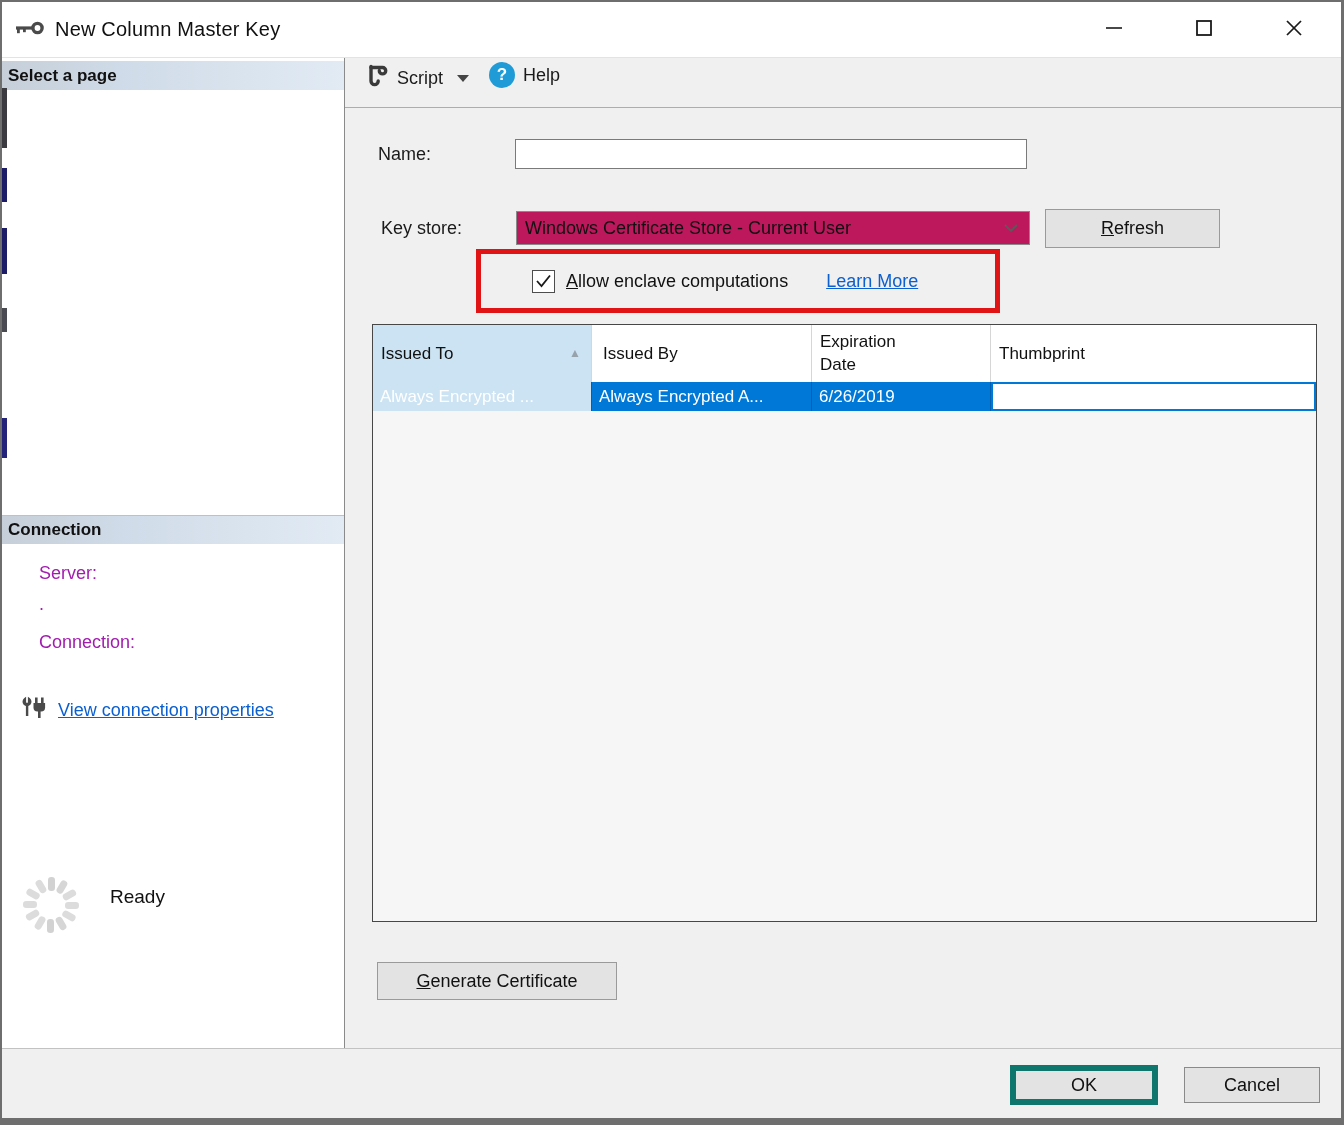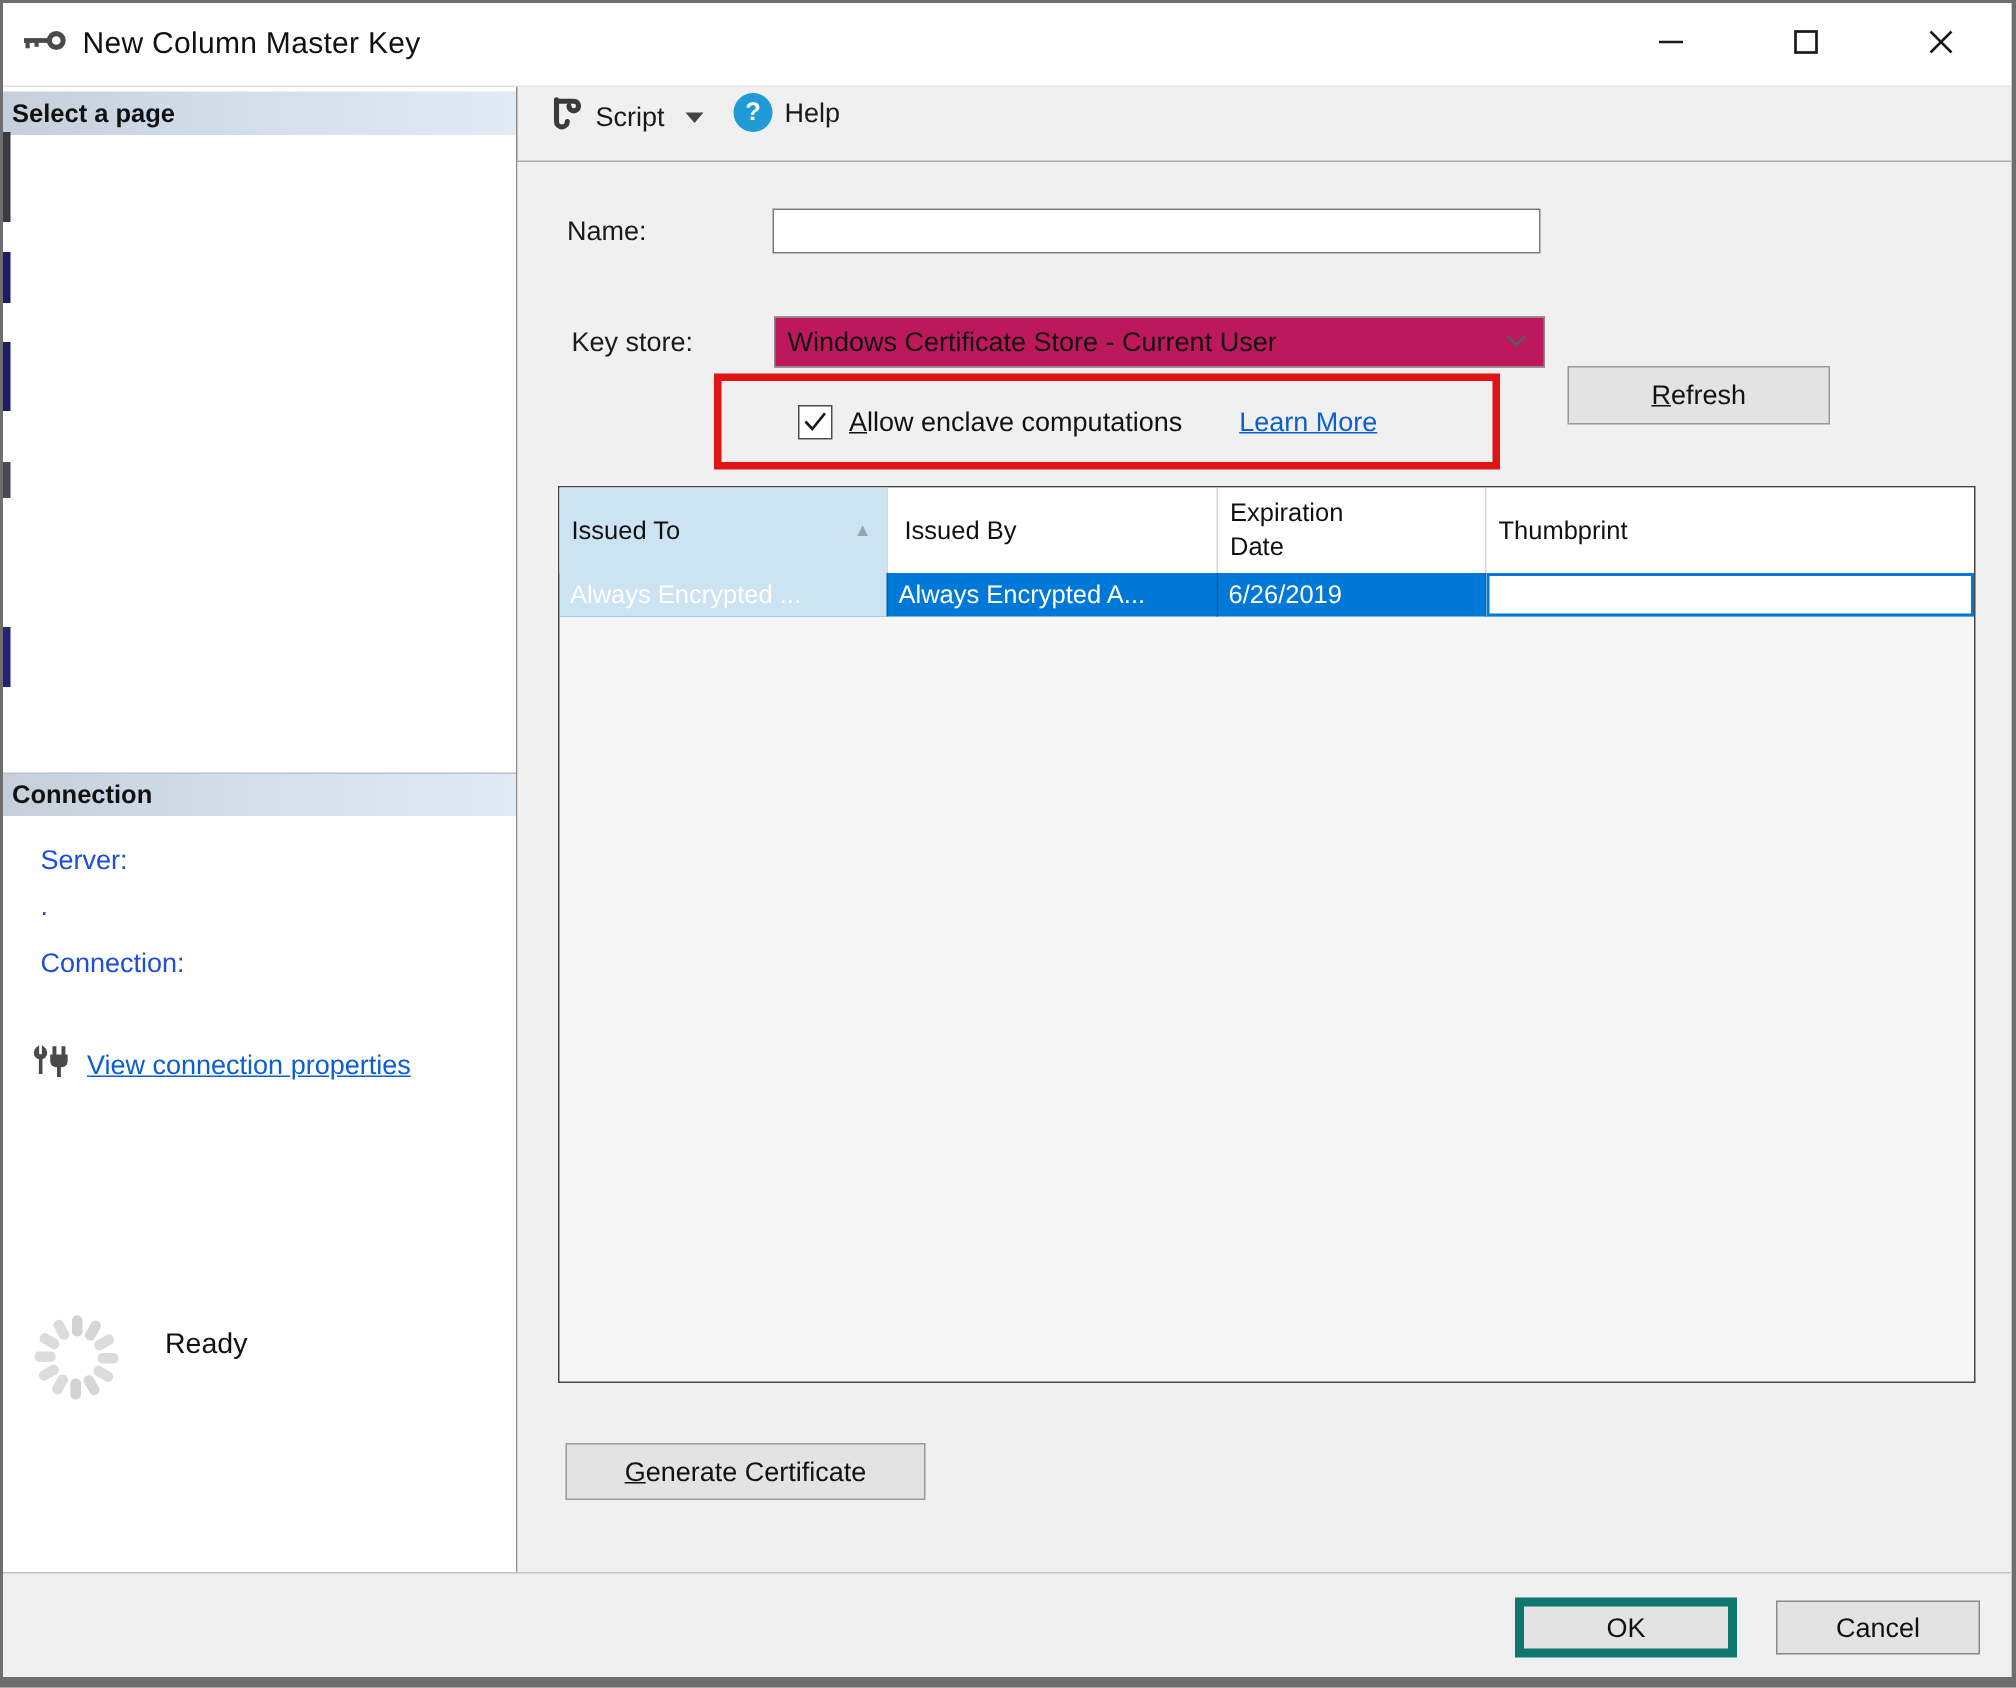--- a/index.html
+++ b/index.html
@@ -22,21 +22,21 @@
   .section-header {
     position:absolute; left:0; width:100%; height:29px;
     background:linear-gradient(to right, #c6cfd9 0%, #cfdbe8 35%, #e2ebf4 100%);
     border-top:1px solid #b8c2cc;
     font-size:17px; font-weight:bold; color:#111;
     display:flex; align-items:center; padding-left:6px;
   }
   .hdr-select { top:3px; }
   .hdr-connection { top:457px; }
   .hdr-progress { top:777px; }
-  .sb-text { position:absolute; font-size:18px; color:#1d4ed8; }
+  .sb-text { position:absolute; font-size:18px; color:#a21caf;margin-left:12px; }
   .server-label { left:25px; top:505px; }
   .server-value { left:25px; top:536px; }
   .connection-label { left:25px; top:574px; }
   .view-conn { position:absolute; left:18px; top:638px; display:flex; align-items:center; gap:10px; }
   .link { color:#0b5fd0; text-decoration:underline; font-size:18px; cursor:pointer; }
   .progress-row { position:absolute; left:18px; top:816px; display:flex; align-items:flex-start; gap:28px; }
   .ready-text { font-size:19px; color:#111; margin-top:12px; }
   
   .artifact { position:absolute; left:0; width:5px; z-index:6; }
   
@@ -47,21 +47,21 @@
   .tb-caret { width:0; height:0; border-left:6px solid transparent; border-right:6px solid transparent; border-top:7px solid #444; margin-left:6px; }
   .help-circle { width:26px; height:26px; border-radius:50%; background:#1f9bd7; color:#fff; font-size:17px; font-weight:bold; display:flex; align-items:center; justify-content:center; }
   .content { flex:1 1 auto; background:#f0f0f0; position:relative; }
   
   .fld-label { position:absolute; font-size:18px; color:#1a1a1a; }
   .name-label { left:33px; top:36px; }
   .name-input { position:absolute; left:170px; top:31px; width:512px; height:30px; border:1px solid #7a7a7a; background:#fff; font-size:17px; padding:0 6px; font-family:"Liberation Sans",sans-serif; }
   .keystore-label { left:36px; top:110px; }
   .keystore-select { position:absolute; left:171px; top:103px; width:514px; height:34px; background:#be185d; border:1px solid #8a8a8a; display:flex; align-items:center; justify-content:space-between; padding:0 10px 0 8px; cursor:default; }
   .keystore-value { font-size:18px; color:#111; white-space:nowrap; overflow:hidden; }
-  .refresh-btn { position:absolute; left:700px; top:101px; width:175px; height:39px; background:#e3e3e3; border:1px solid #9a9a9a; font-size:18px; color:#111; font-family:"Liberation Sans",sans-serif; cursor:default;margin-top:35px; }
+  .refresh-btn { position:absolute; left:700px; top:101px; width:175px; height:39px; background:#e3e3e3; border:1px solid #9a9a9a; font-size:18px; color:#111; font-family:"Liberation Sans",sans-serif; cursor:default; }
   
   .enclave-box { position:absolute; left:131px; top:141px; width:524px; height:64px; border:5px solid #e01414; background:transparent; display:flex; align-items:center; padding-left:51px; }
   .checkbox { width:23px; height:23px; background:#fff; border:1.6px solid #4d4d4d; display:flex; align-items:center; justify-content:center; cursor:default; flex:0 0 auto; }
   .enclave-label { font-size:18px; color:#111; margin-left:11px; cursor:default; }
   .learnmore { margin-left:38px; font-size:18px; }
   
   .cert-table { position:absolute; left:27px; top:216px; width:945px; height:598px; border:1px solid #474747; background:#f6f6f6; overflow:hidden; }
   .t-header { display:flex; height:57px; background:#ffffff; }
   .t-hcell { border-right:1px solid #d6d6d6; display:flex; align-items:center; padding-left:8px; font-size:17px; color:#111; position:relative; }
   .t-hcell:last-child { border-right:none; }

